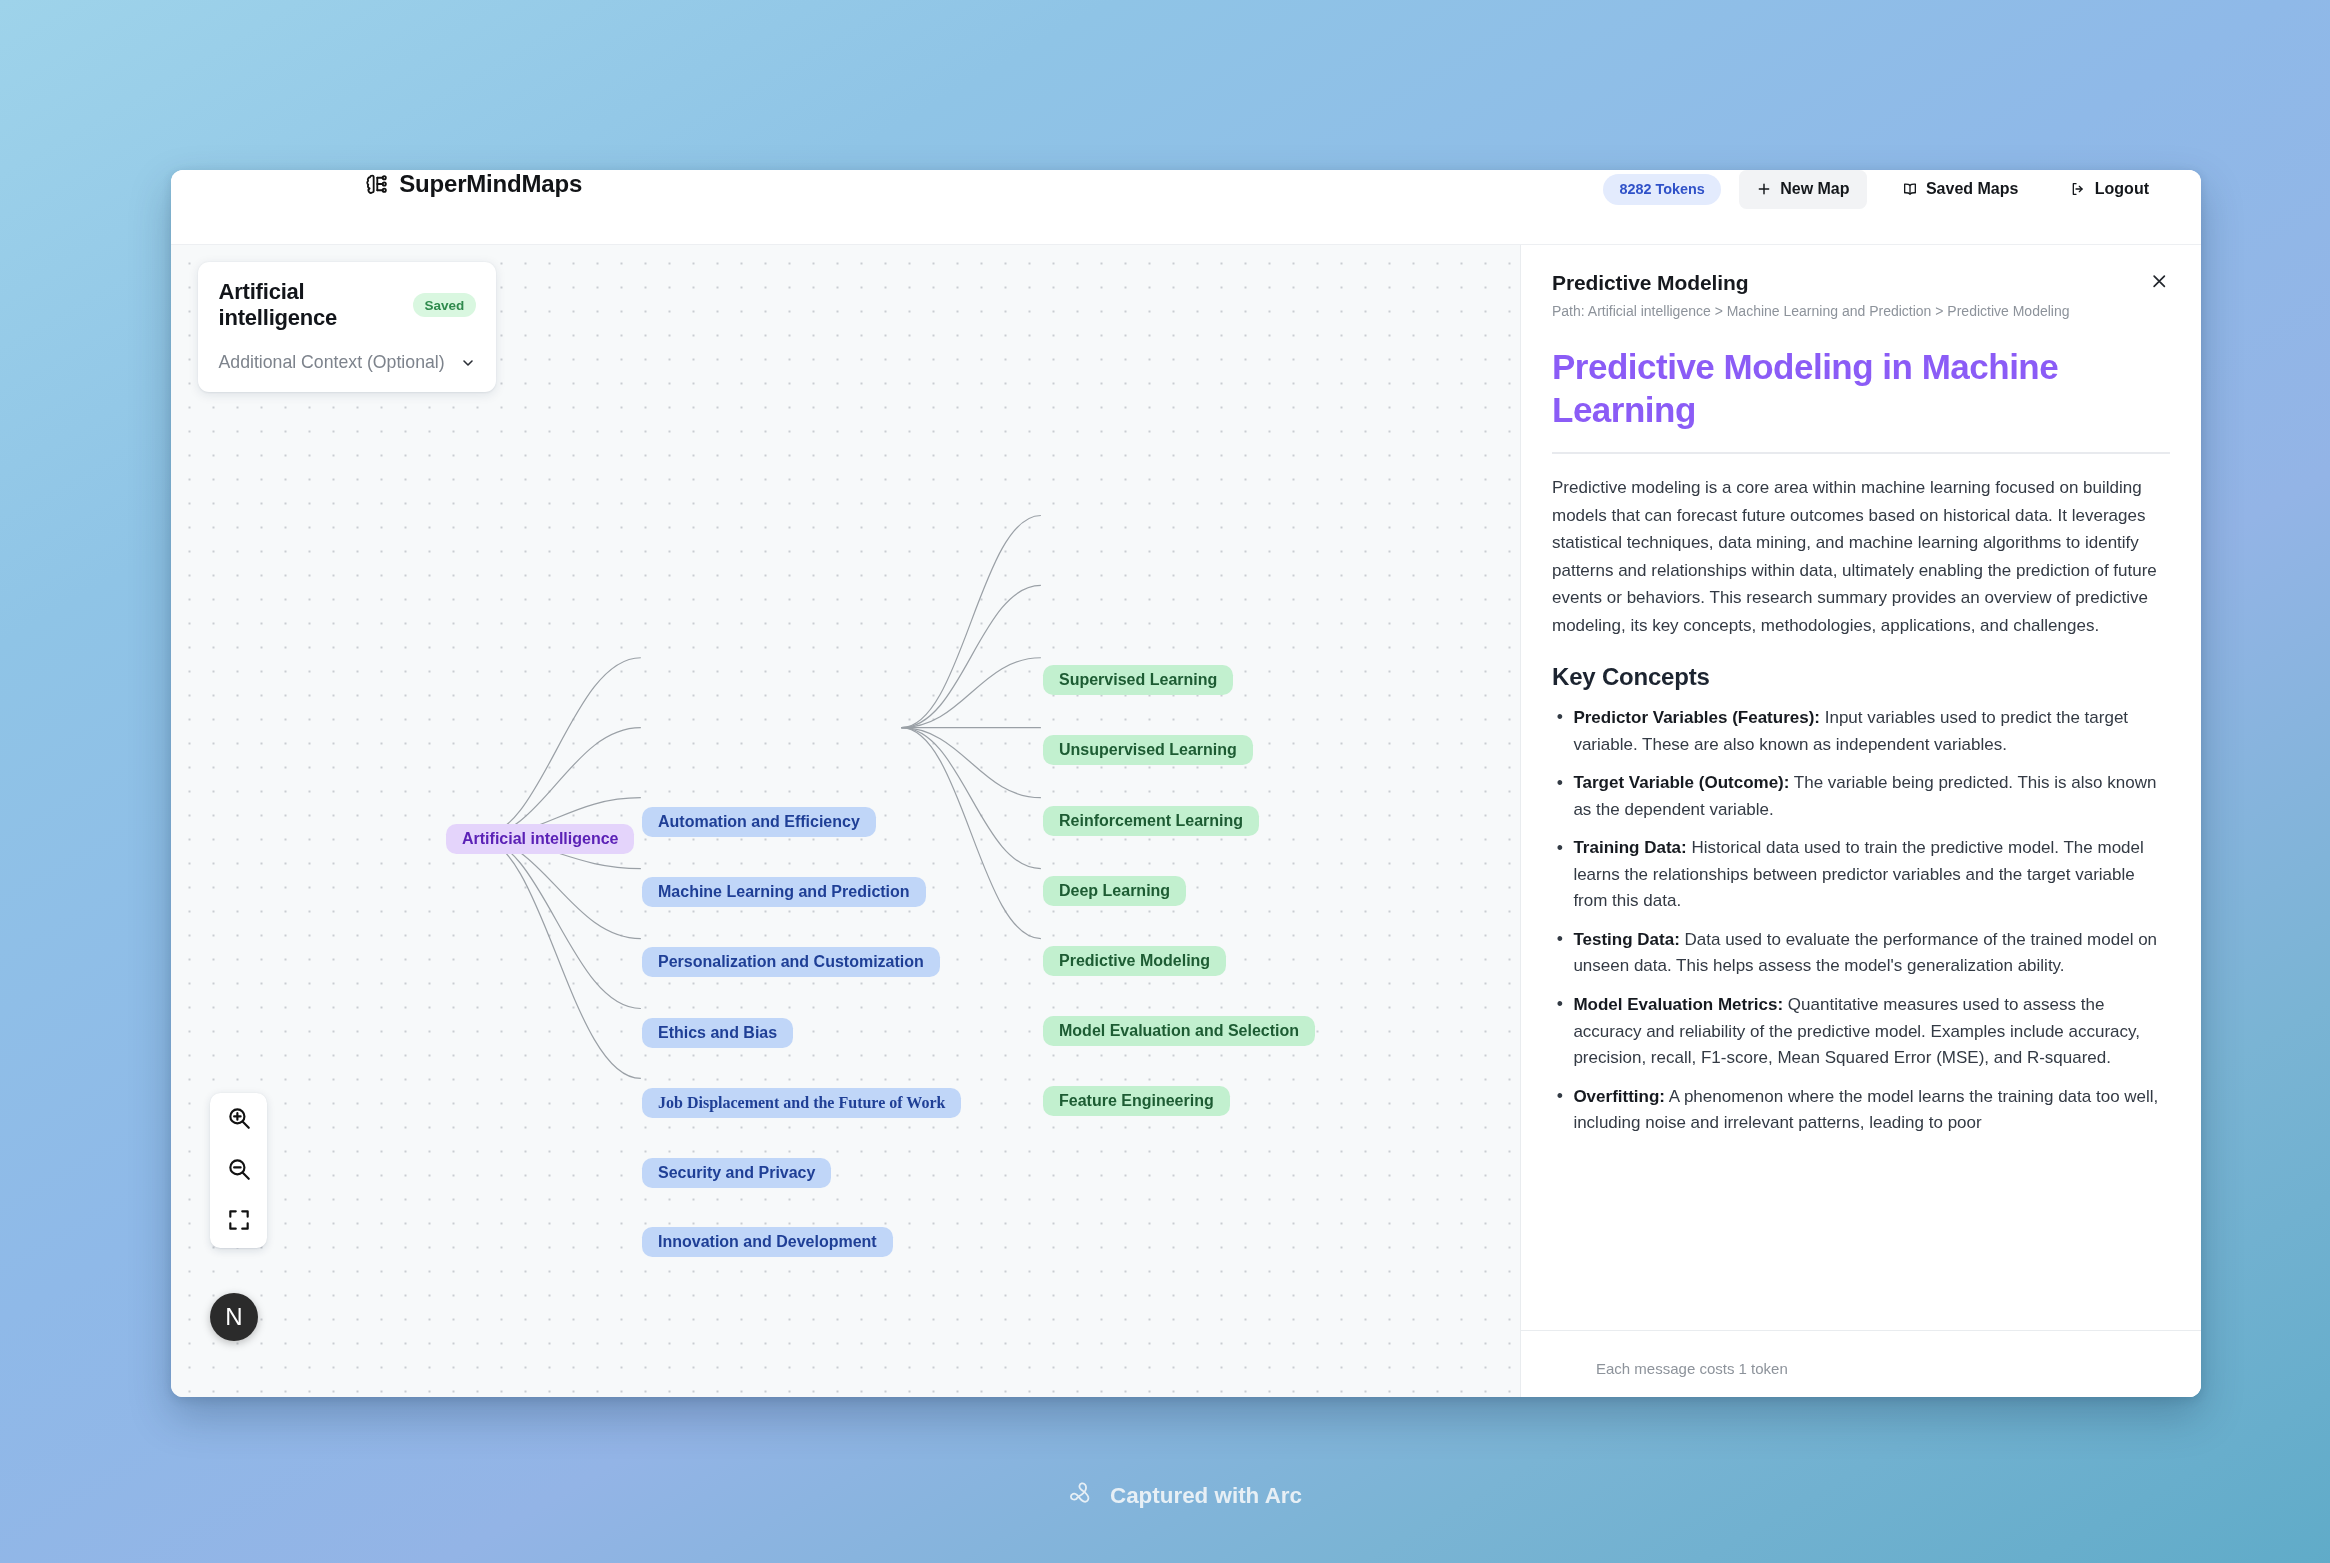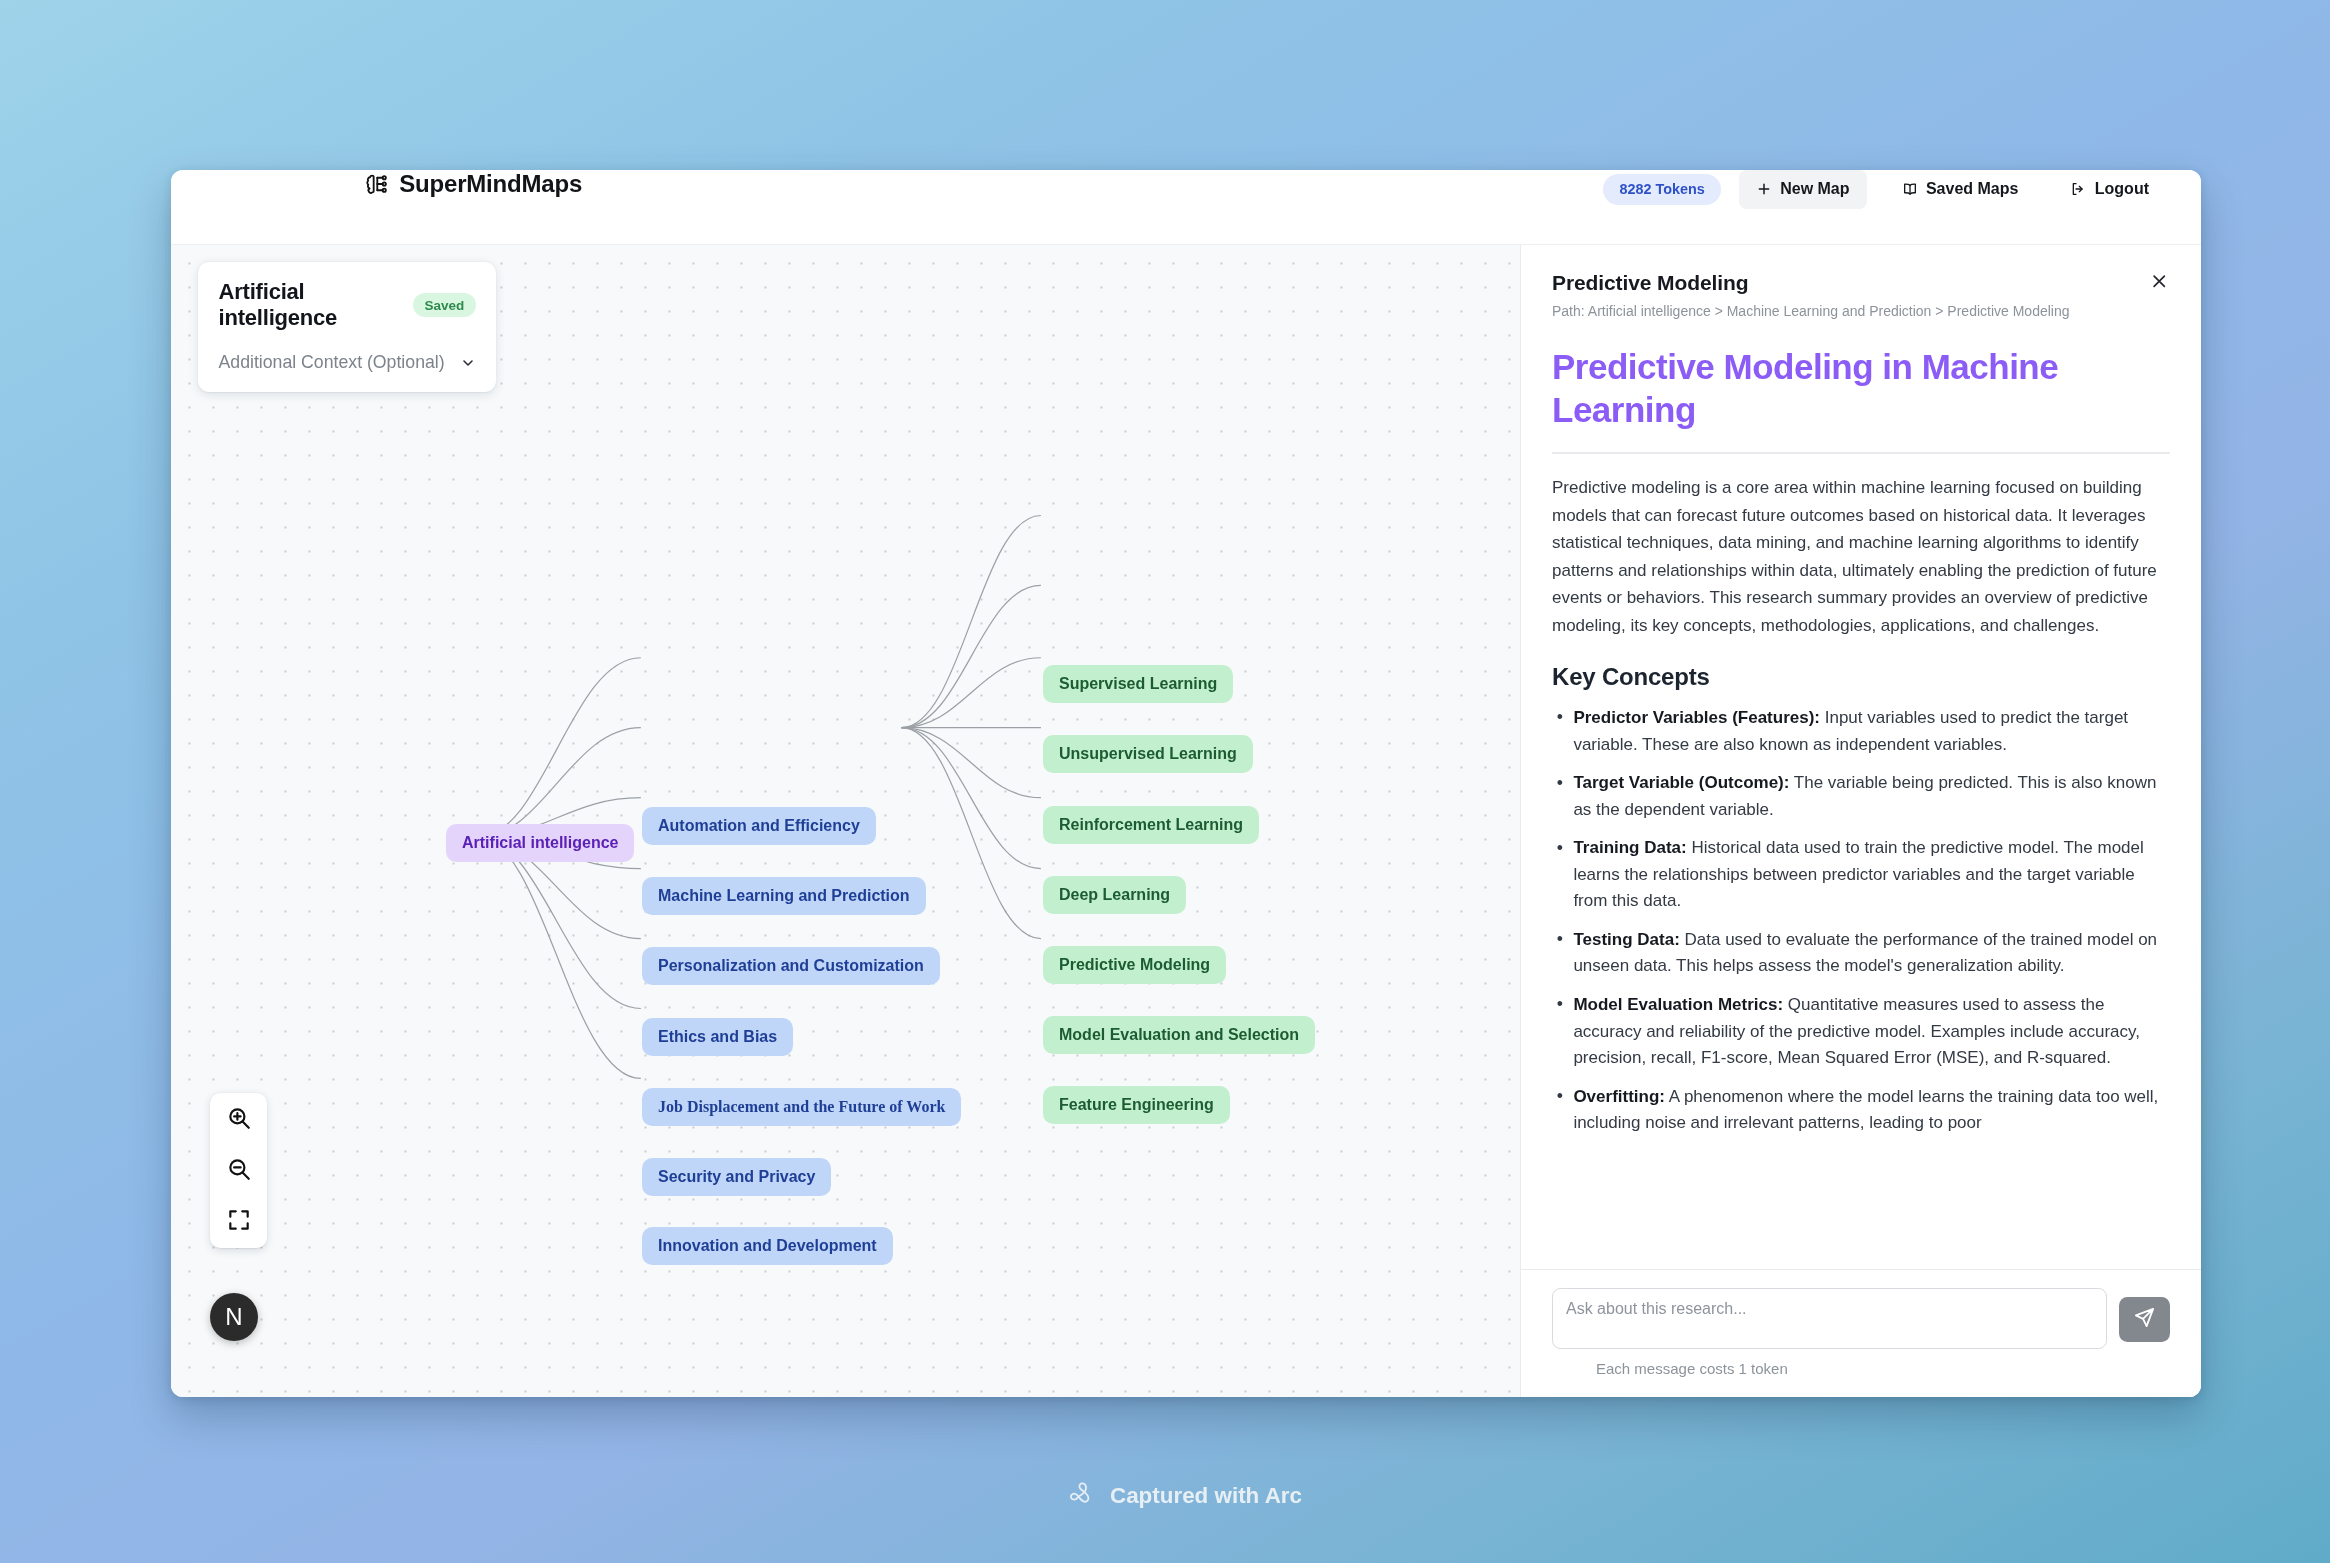--- a/index.html
+++ b/index.html
@@ -98,21 +98,21 @@
     display: flex; align-items: center; justify-content: space-between;
     cursor: pointer;
   }
   .ctx-label { font-size: 17.7px; color: #7d838c; }
   .chev { width: 16px; height: 16px; }
 
   
   .node {
     position: absolute;
     display: flex; align-items: center;
-    height: 38px;
+    height: 30px;
     padding: 0 16px;
     border-radius: 10.3px;
     font-size: 16px;
     font-weight: 600;
     white-space: nowrap;
     cursor: pointer;
     z-index: 4;
   }
   .node-root { background: #e4d4fb; color: #5b21b6; }
   .node-l2   { background: #c0d6f8; color: #1f3f96; }
@@ -423,30 +423,20 @@
           <li><b>Predictor Variables (Features):</b><span> Input variables used to predict the target variable. These are also known as independent variables.</span></li>
           <li><b>Target Variable (Outcome):</b><span> The variable being predicted. This is also known as the dependent variable.</span></li>
           <li><b>Training Data:</b><span> Historical data used to train the predictive model. The model learns the relationships between predictor variables and the target variable from this data.</span></li>
           <li><b>Testing Data:</b><span> Data used to evaluate the performance of the trained model on unseen data. This helps assess the model's generalization ability.</span></li>
           <li><b>Model Evaluation Metrics:</b><span> Quantitative measures used to assess the accuracy and reliability of the predictive model. Examples include accuracy, precision, recall, F1-score, Mean Squared Error (MSE), and R-squared.</span></li>
           <li><b>Overfitting:</b><span> A phenomenon where the model learns the training data too well, including noise and irrelevant patterns, leading to poor</span></li>
         </ul>
       </div>
 
       <div class="panel-foot">
-        <div class="chat-row">
-          <div class="chat-box">Ask about this research...</div>
-          <button class="send-btn">
-            <span>
-              <svg viewBox="0 0 24 24" width="23" height="23" fill="none" stroke="#ffffff" stroke-width="1.9" stroke-linecap="round" stroke-linejoin="round">
-                  <path d="M21 3L10.5 13.5M21 3l-6.8 18-3.7-7.5L3 9.8 21 3z"></path>
-                </svg>
-            </span>
-          </button>
-        </div>
         <div class="chat-hint">Each message costs 1 token</div>
       </div>
     </div>
 
   </div>
 </div>
 
 <div class="watermark">
   <span>
     <svg viewBox="0 0 48 40" width="29" height="24" fill="none" stroke="#f0f5f8" stroke-width="3" stroke-linecap="round" stroke-linejoin="round">

